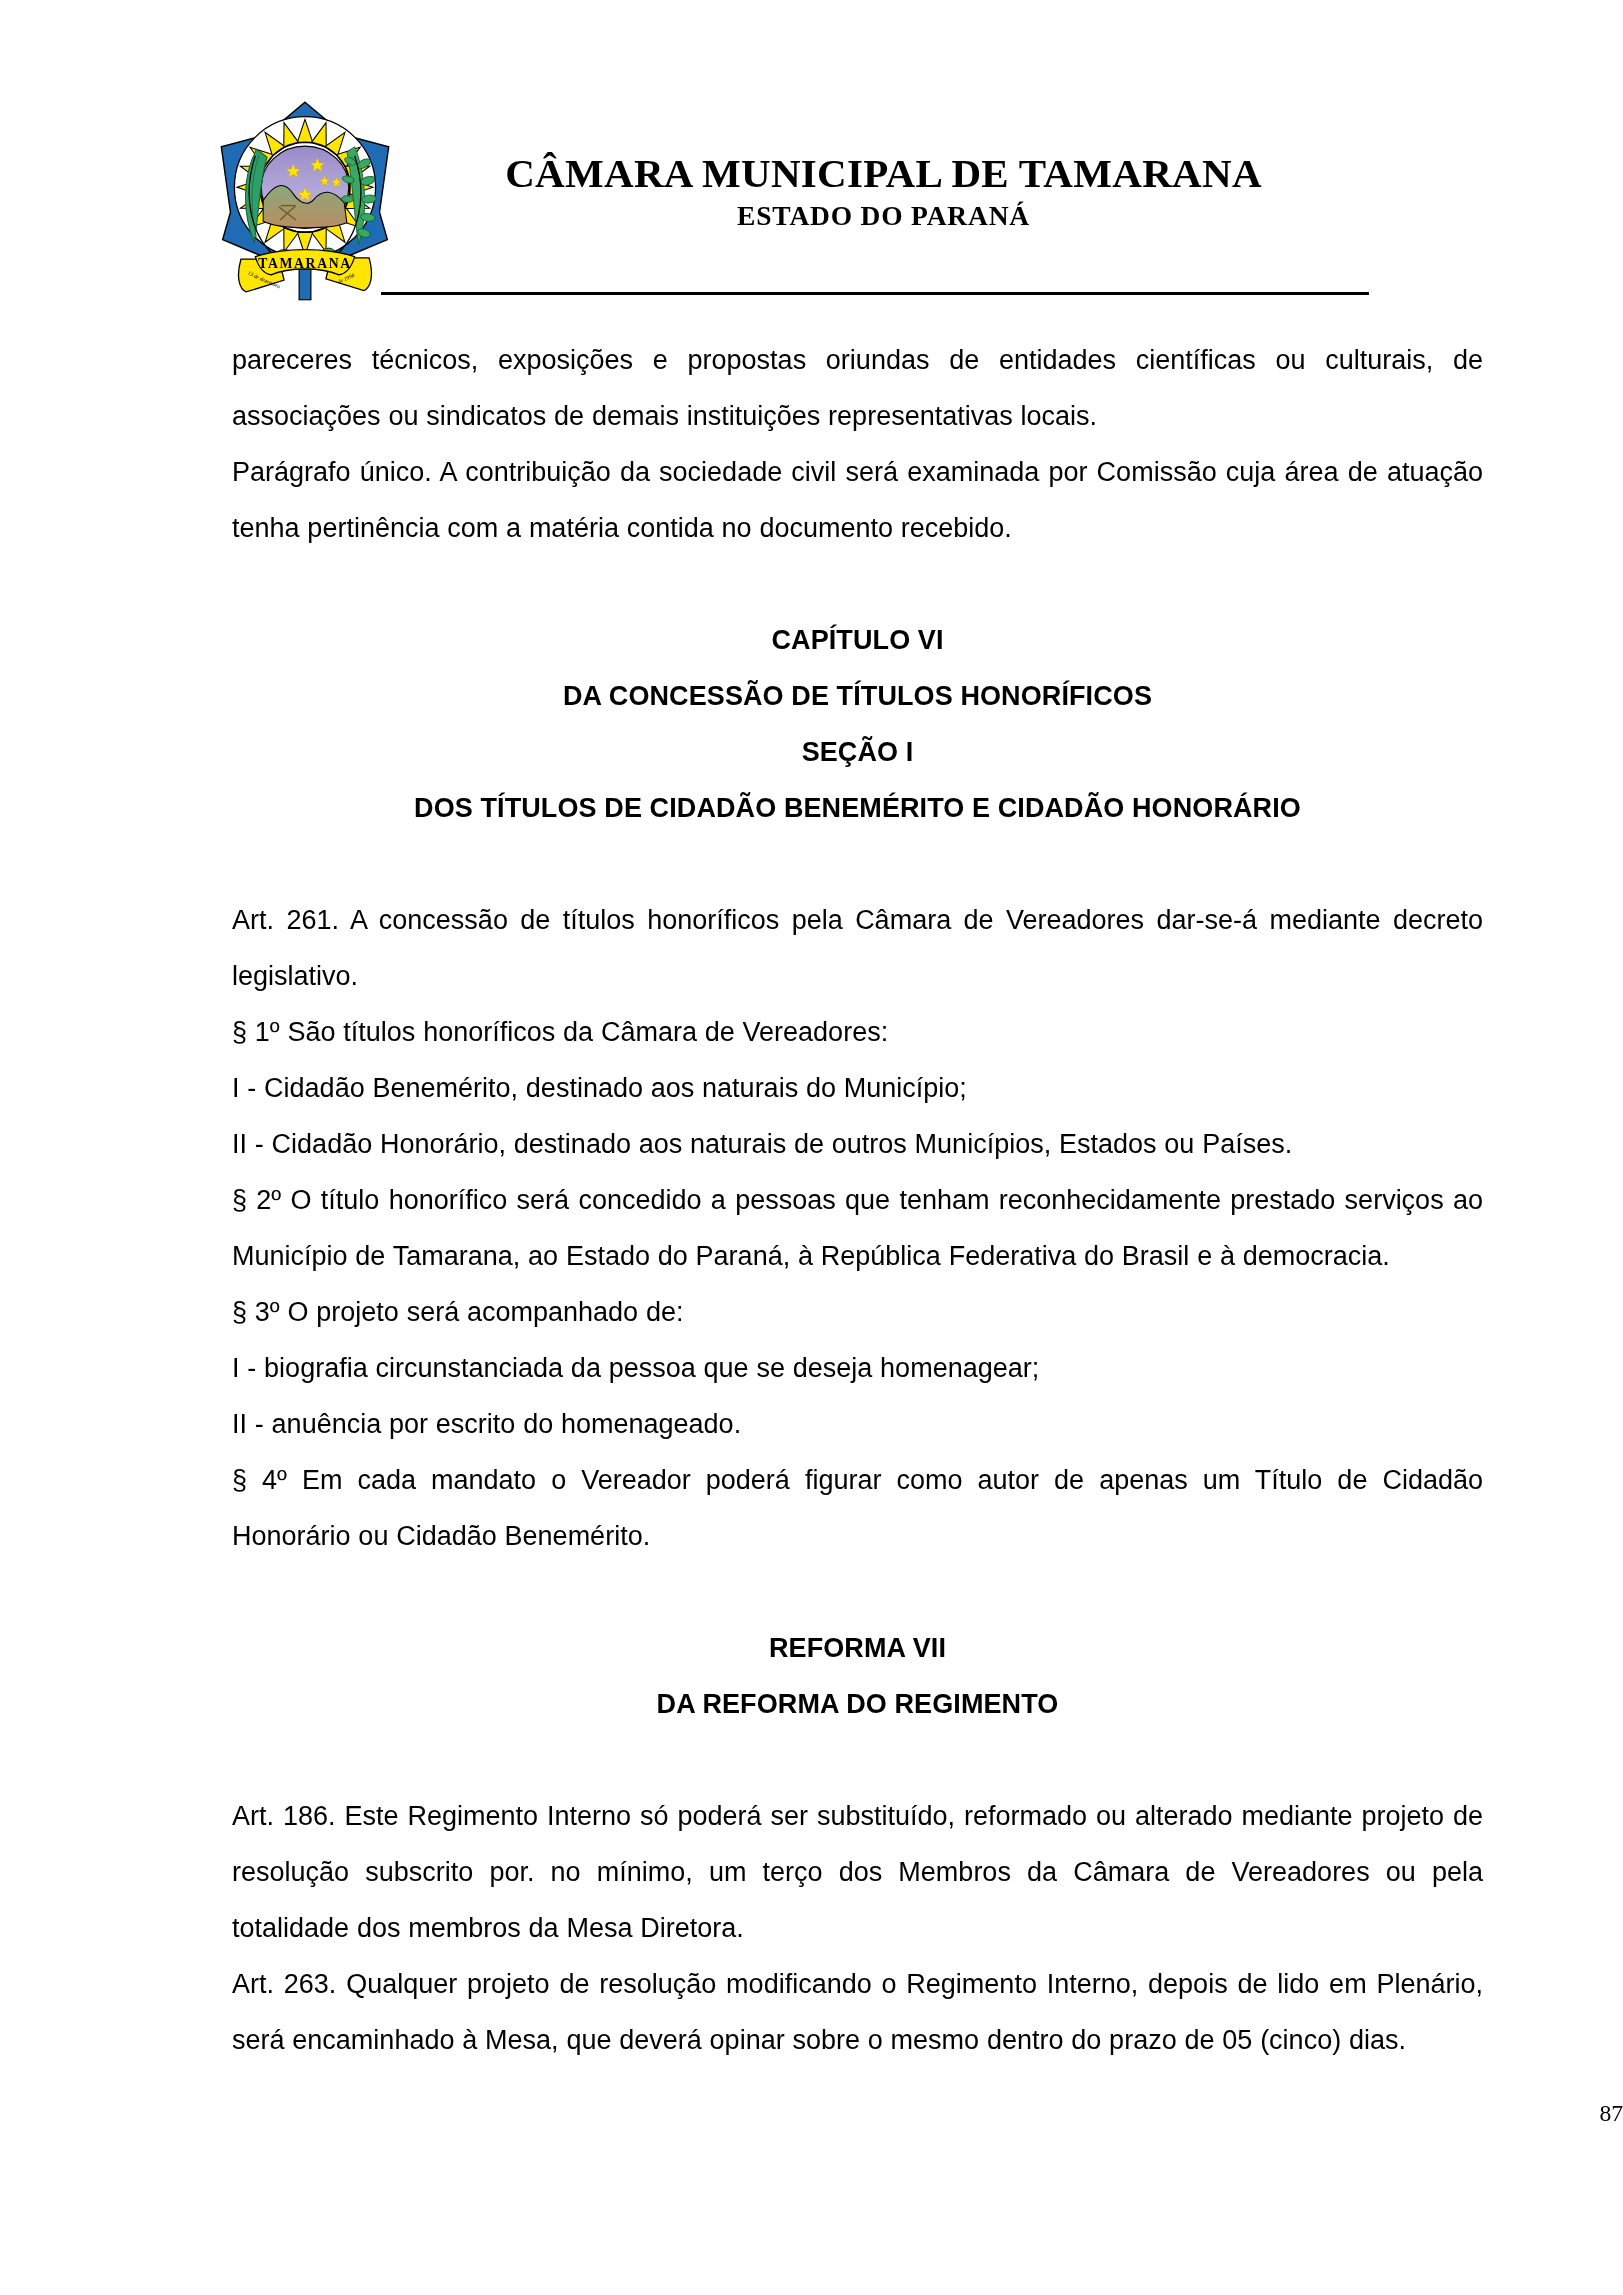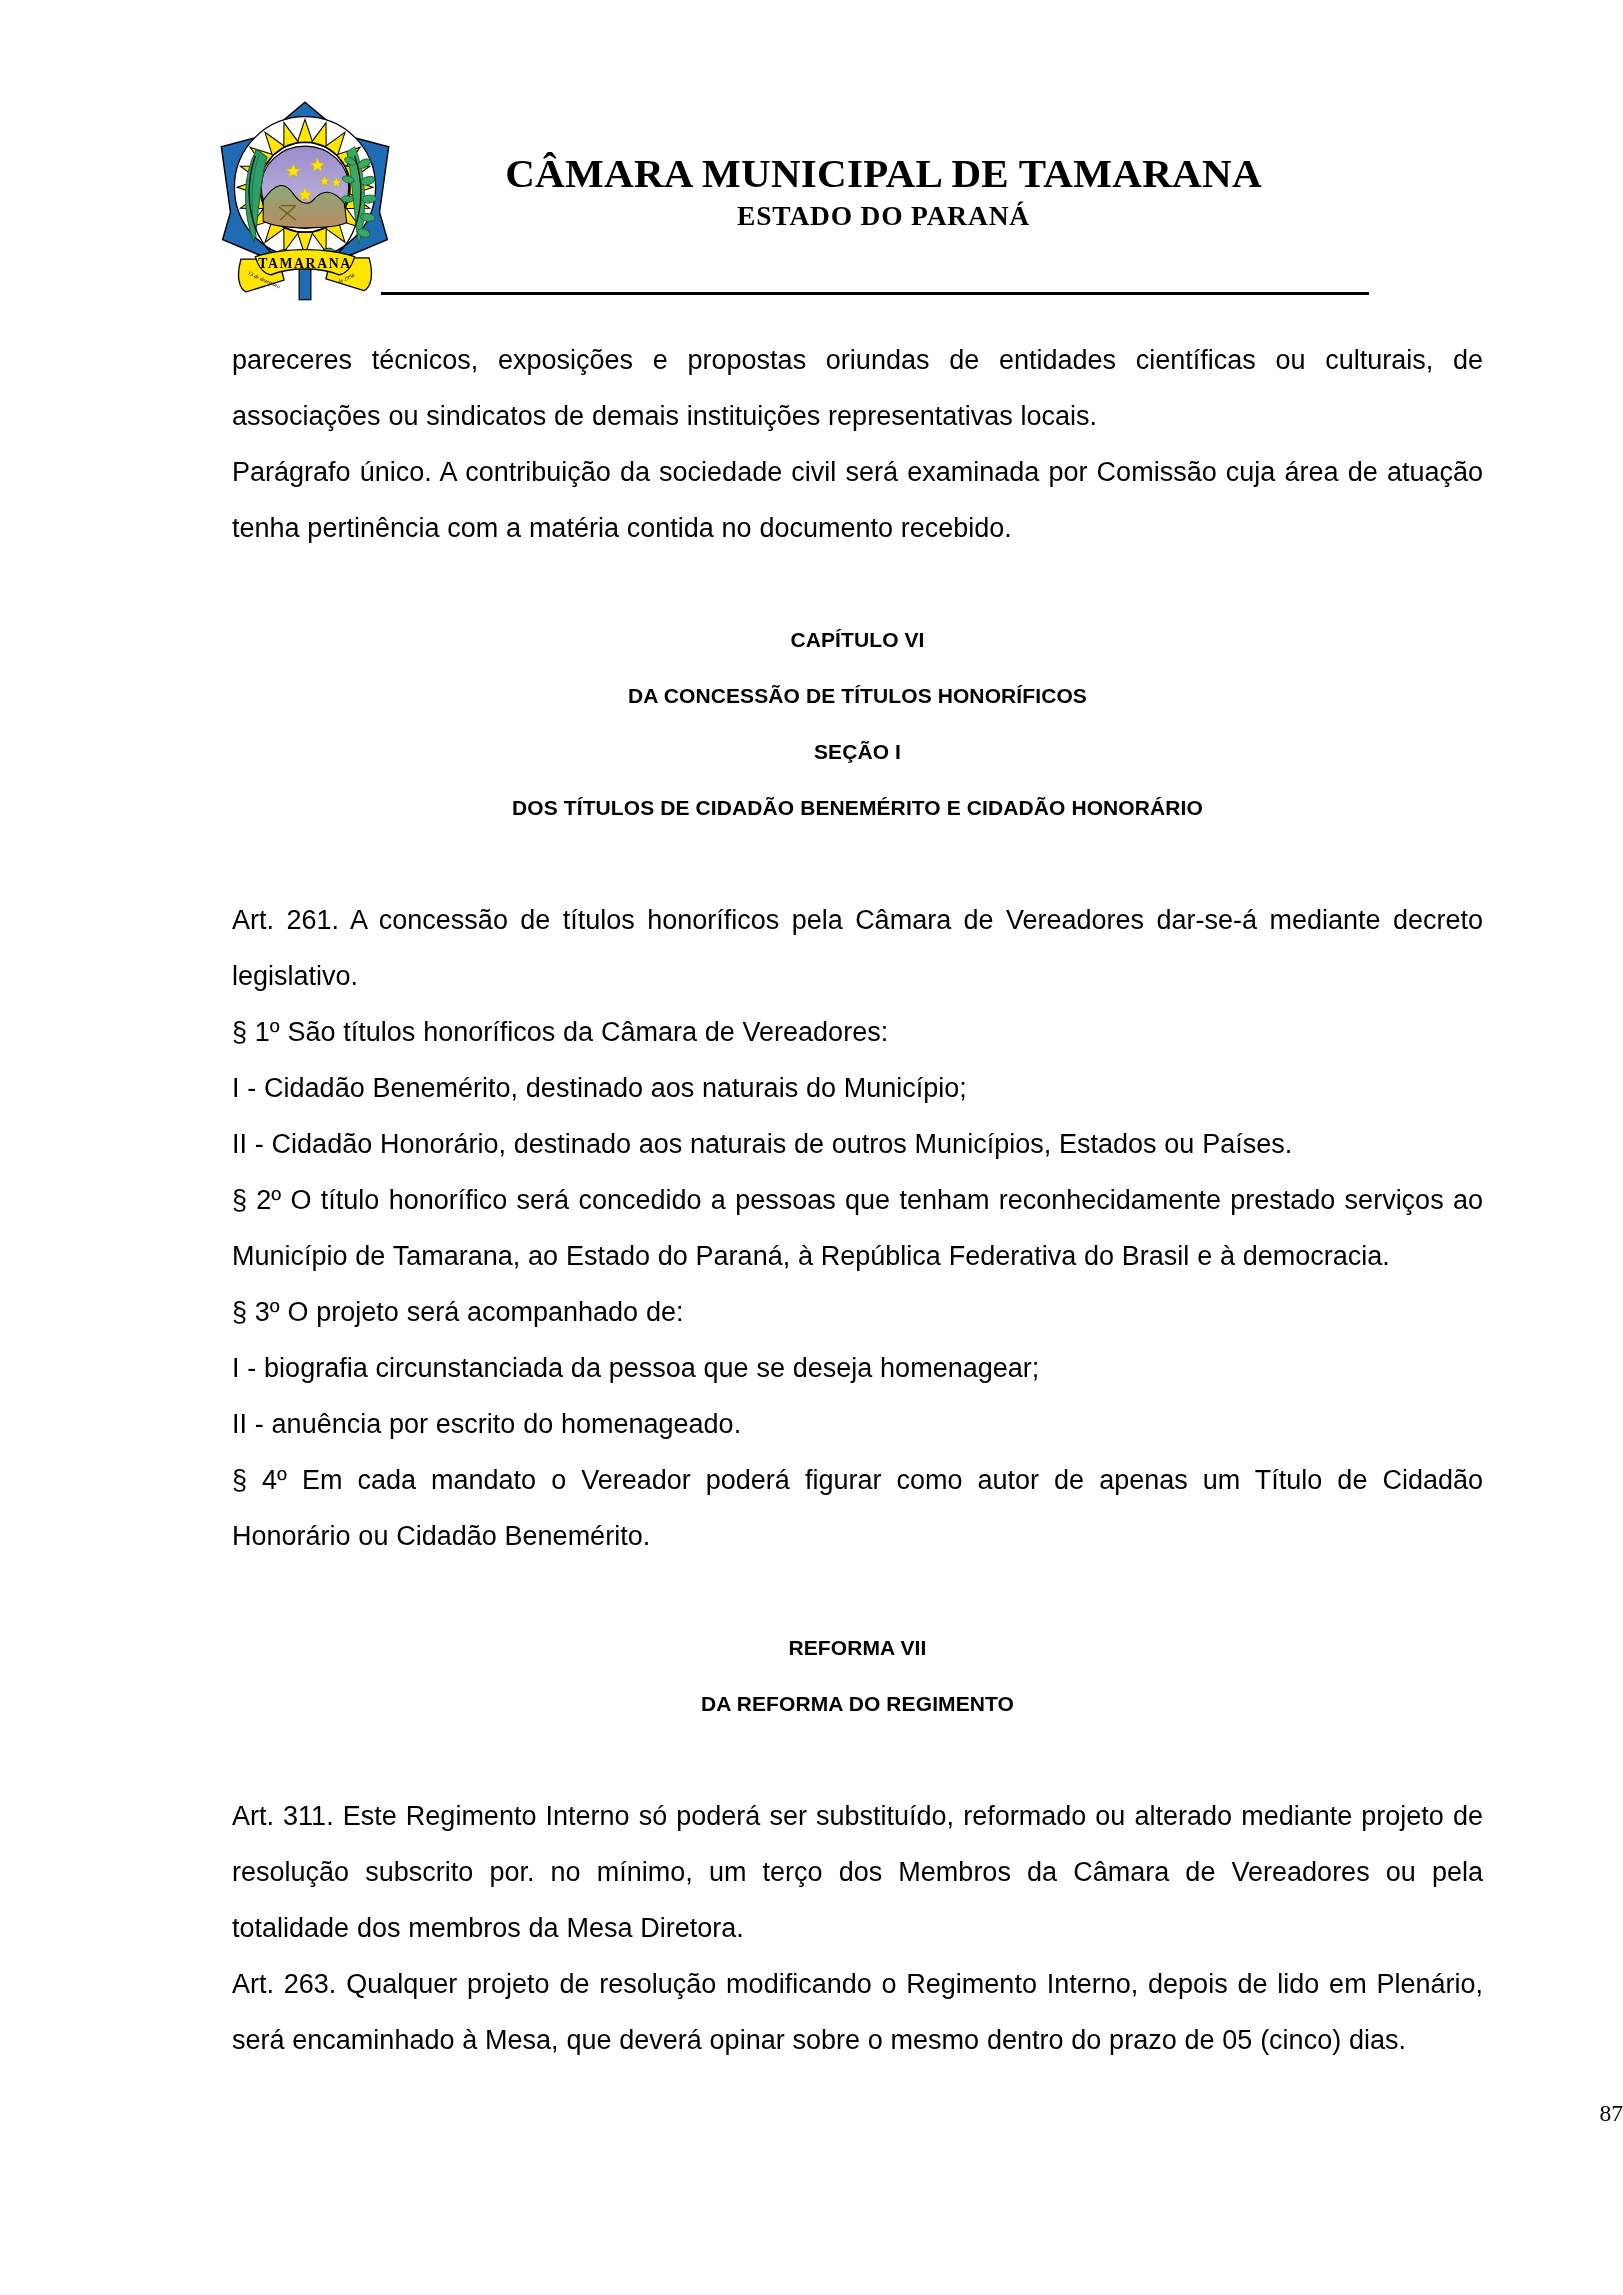--- a/index.html
+++ b/index.html
@@ -88,21 +88,21 @@
     text-align: justify;
     text-justify: inter-word;
     margin: 0;
     word-spacing: 0.3px;
   }
   .para.last-nojustify { text-align: left; }
 
   .para b { font-weight: normal; margin-top: 35px; }
 
   .heading {
-    font-size: 21px;
+    font-size: 27px;
     line-height: 56px;
     font-weight: bold;
     text-align: center;
     margin: 0;
     letter-spacing: 0.1px;
   }
 
   .gap-lg { height: 56px; }
   .gap-md { height: 56px; }
 
@@ -310,21 +310,21 @@
 
     <p class="para">§ 4º Em cada mandato o Vereador poderá figurar como autor de apenas um Título de Cidadão Honorário ou Cidadão Benemérito.</p>
 
     <div class="gap-lg"></div>
 
     <p class="heading">REFORMA VII</p>
     <p class="heading">DA REFORMA DO REGIMENTO</p>
 
     <div class="gap-md"></div>
 
-    <p class="para"><b>Art. 311.</b><span> Este Regimento Interno só poderá ser substituído, reformado ou alterado mediante projeto de resolução subscrito por. no mínimo, um terço dos Membros da Câmara de Vereadores ou pela totalidade dos membros da Mesa Diretora.</span></p>
+    <p class="para"><b>Art. 186.</b><span> Este Regimento Interno só poderá ser substituído, reformado ou alterado mediante projeto de resolução subscrito por. no mínimo, um terço dos Membros da Câmara de Vereadores ou pela totalidade dos membros da Mesa Diretora.</span></p>
 
     <p class="para"><b>Art. 263.</b><span> Qualquer projeto de resolução modificando o Regimento Interno, depois de lido em Plenário, será encaminhado à Mesa, que deverá opinar sobre o mesmo dentro do prazo de 05 (cinco) dias.</span></p>
 
   </div>
 
   <div class="pagenum">87</div>
 
 </div>
 
 

